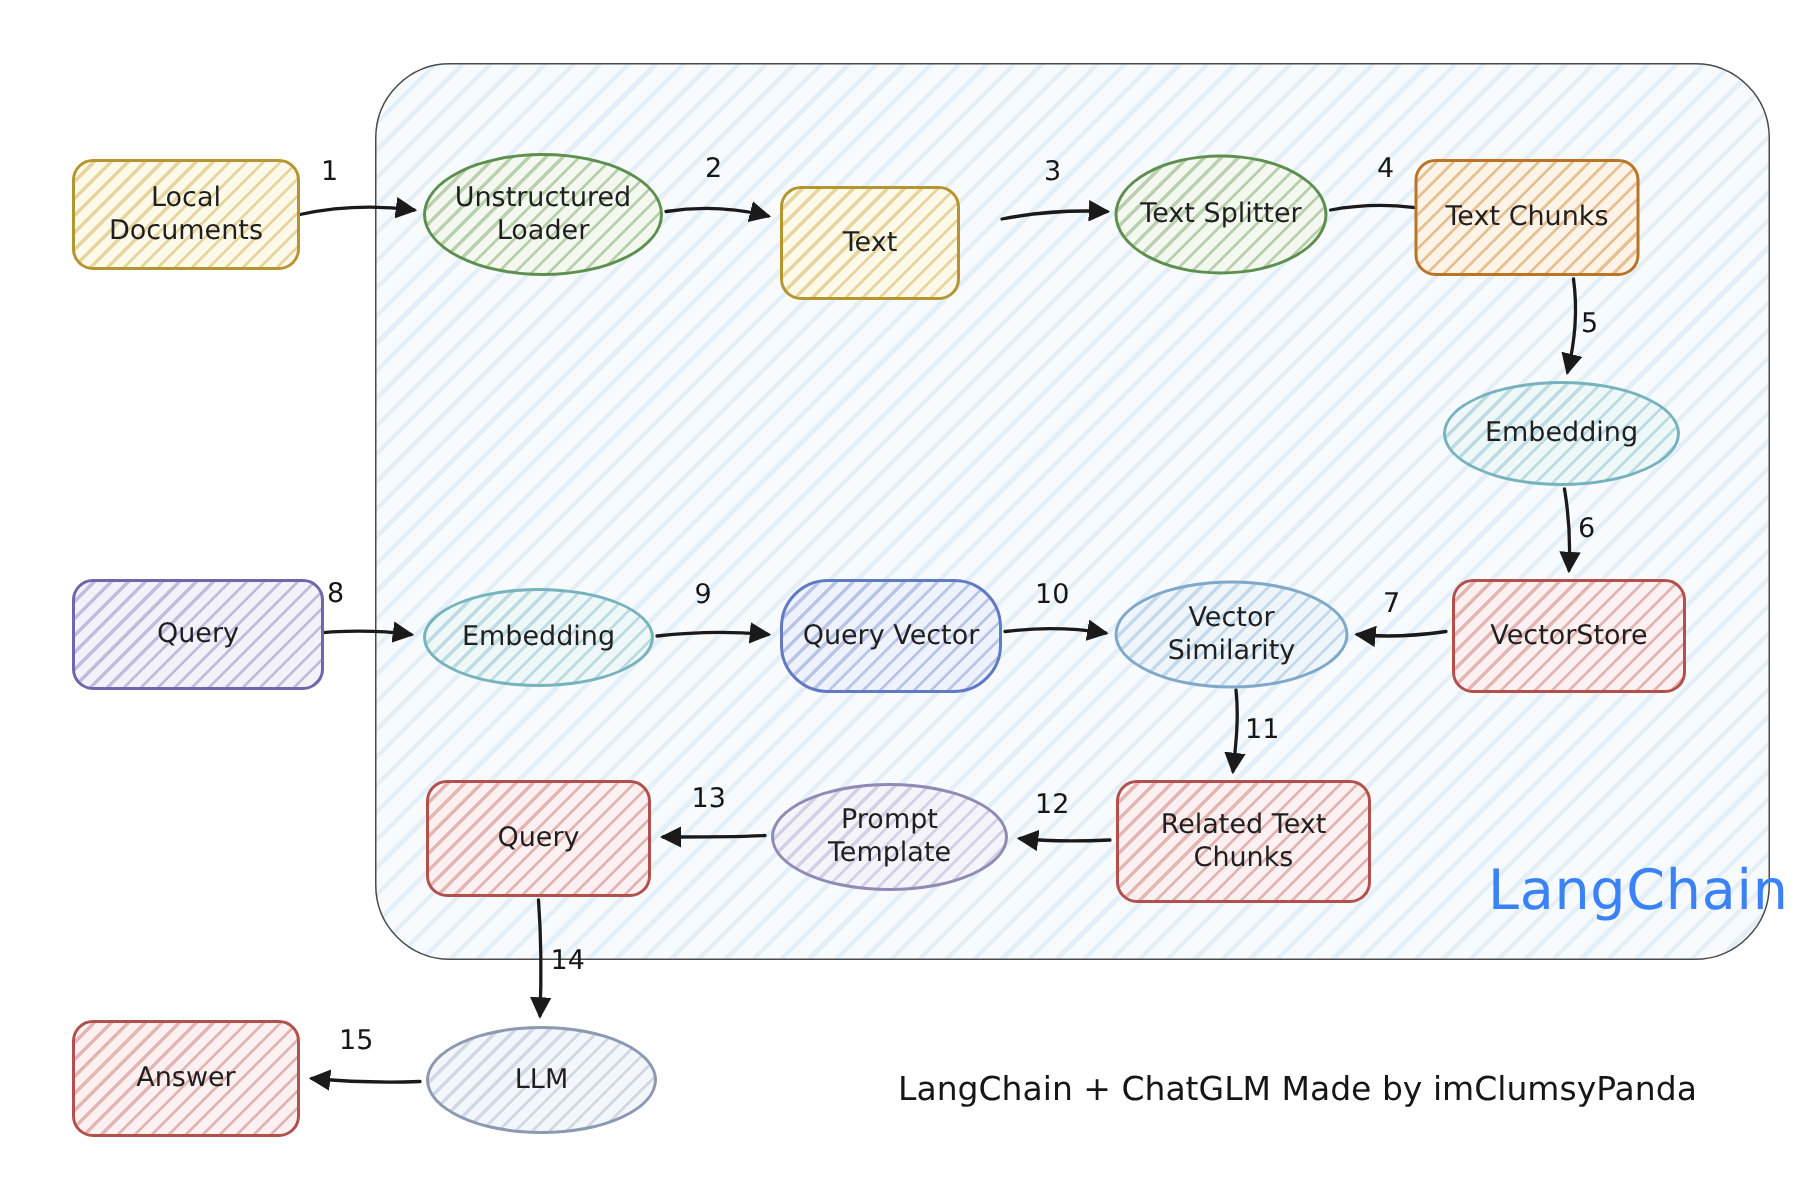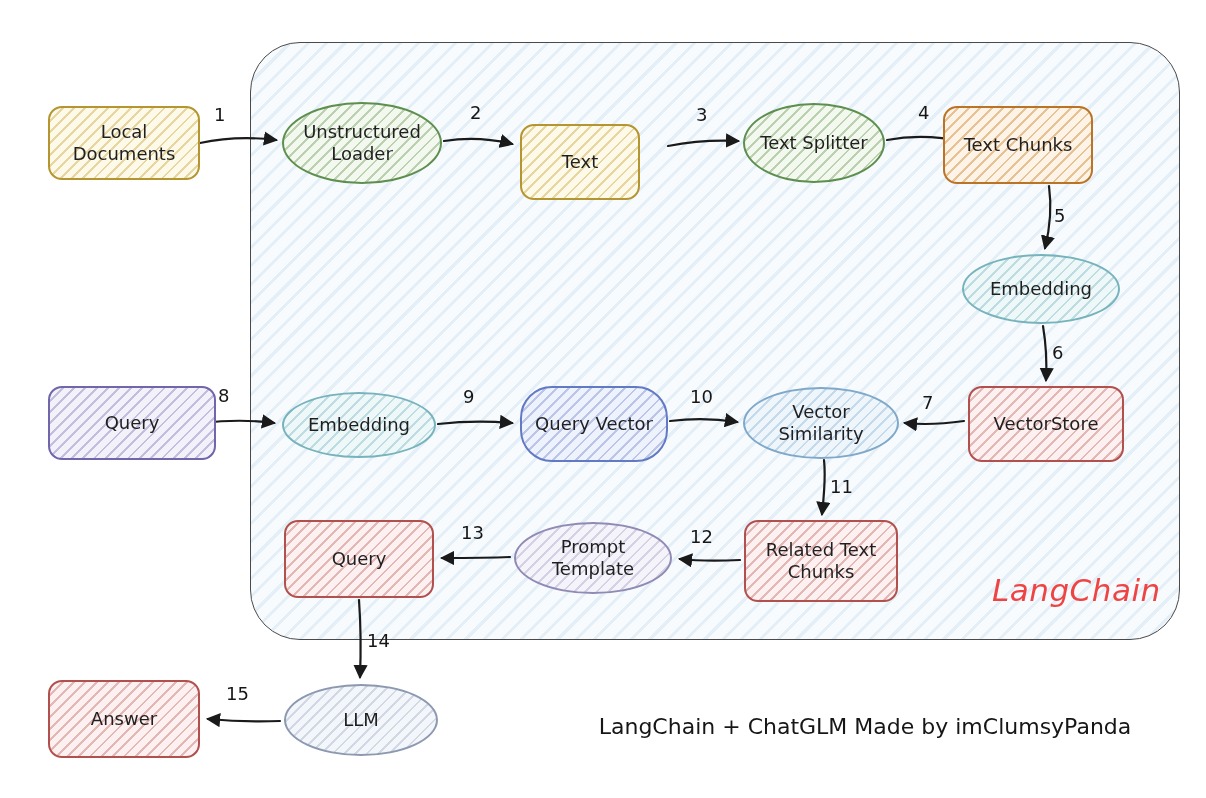--- a/index.html
+++ b/index.html
@@ -15,24 +15,23 @@
     position:absolute;
     left:250px;top:42px;width:930px;height:598px;
     border:1.6px solid #4a4a4a;
     border-radius:50px;
     box-sizing:border-box;
     background:repeating-linear-gradient(135deg, rgba(125,175,215,.16) 0 3px, rgba(246,251,254,.35) 3px 13px) #f8fbfe;
   }
   .container-label{
     position:absolute;
     left:992px;top:572px;
-    font-size:31px;
+    font-size:37px;
     letter-spacing:.5px;
-    color:#ef4444;
-    font-style:italic;
+    color:#3b82f6;
   }
   .node{
     position:absolute;
     box-sizing:border-box;
     border:2px solid #555;
     display:flex;align-items:center;justify-content:center;
     text-align:center;
     font-size:18px;line-height:1.25;
     padding:4px 8px;
   }
@@ -124,21 +123,21 @@
   </div>
   <div class="node ellipse c-teal" style="left:282px;top:392px;width:154px;height:66px">
     <span>Embedding</span>
   </div>
   <div class="node rect c-blue" style="left:520px;top:386px;width:148px;height:76px">
     <span>Query Vector</span>
   </div>
   <div class="node ellipse c-lightblue" style="left:743px;top:387px;width:156px;height:72px">
     <span>Vector Similarity</span>
   </div>
-  <div class="node rect c-red" style="left:744px;top:520px;width:154px;height:82px">
+  <div class="node rect c-red" style="left:744px;top:520px;width:170px;height:82px">
     <span>Related Text Chunks</span>
   </div>
   <div class="node ellipse c-lavender" style="left:514px;top:522px;width:158px;height:72px">
     <span>Prompt Template</span>
   </div>
   <div class="node rect c-red" style="left:284px;top:520px;width:150px;height:78px">
     <span>Query</span>
   </div>
   <div class="node ellipse c-bluegray" style="left:284px;top:684px;width:154px;height:72px">
     <span>LLM</span>

